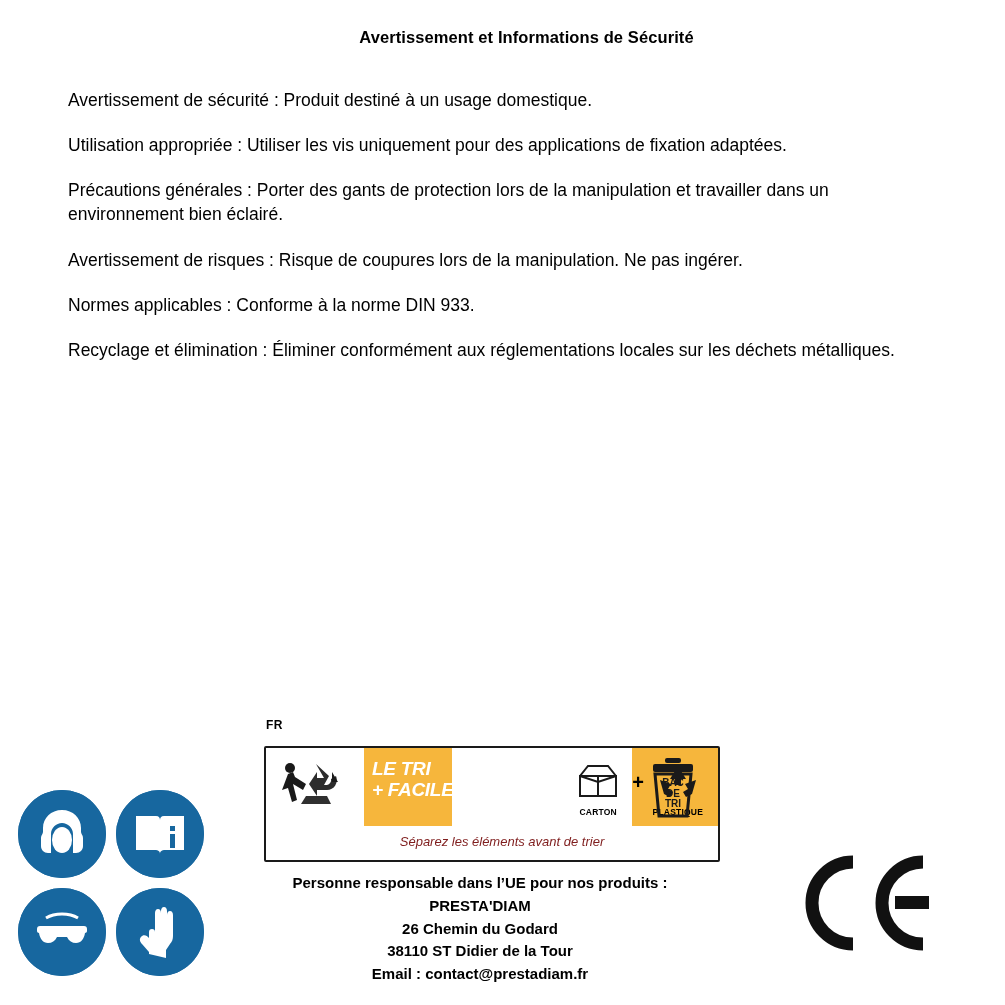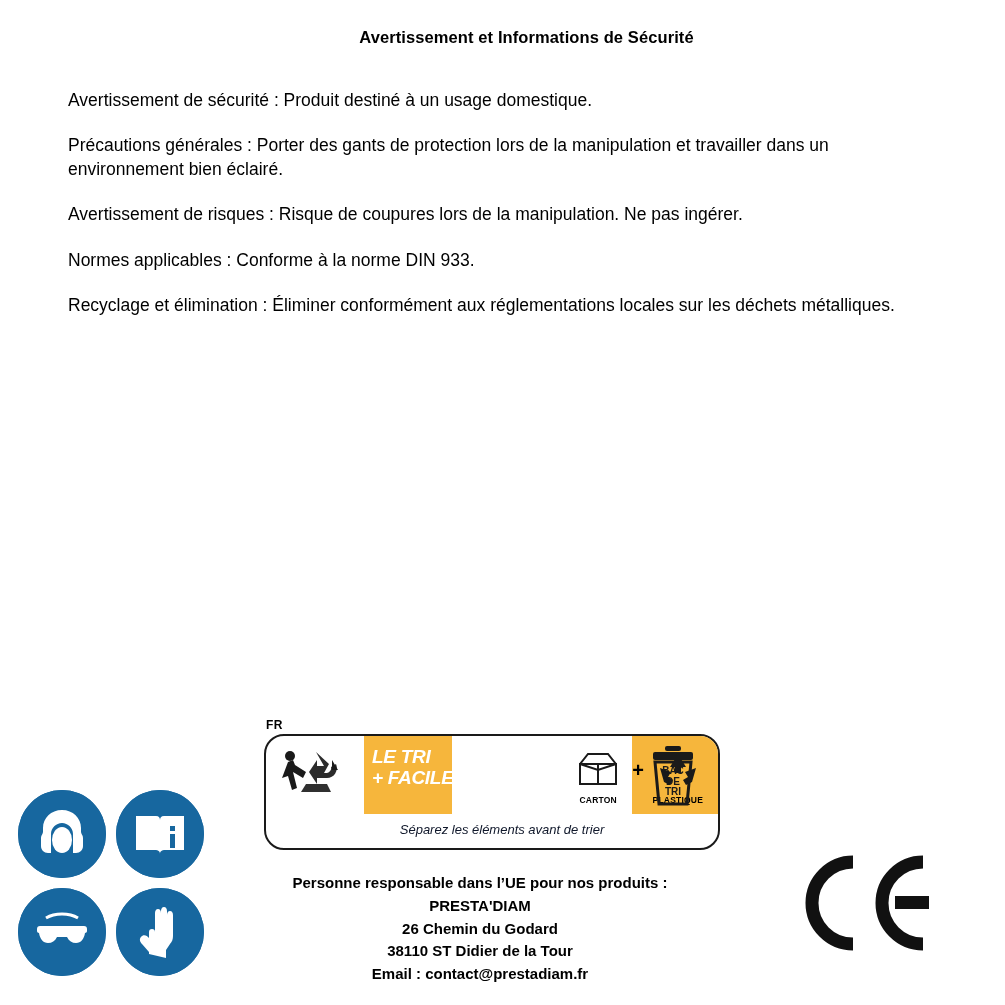--- a/index.html
+++ b/index.html
@@ -81,25 +81,25 @@
     position: absolute;
     left: 2px;
     top: 0px;
     font-size: 12px;
     font-weight: bold;
     letter-spacing: 0.5px;
   }
   .tri-box {
     position: absolute;
     left: 0px;
-    top: 16px;
+    top: 28px;
     width: 452px;
     height: 112px;
     border: 2px solid #1a1a1a;
-    border-radius: 20px;
+    border-radius: 2px;
     background: #ffffff;
     overflow: hidden;
   }
   .tri-left {
     position: absolute;
     left: 0;
     top: 0;
     width: 98px;
     height: 78px;
     display: flex;
@@ -193,21 +193,21 @@
     position: absolute;
     left: 0;
     top: 78px;
     width: 472px;
     height: 30px;
     display: flex;
     align-items: center;
     justify-content: center;
     font-size: 13px;
     font-style: italic;
-    color: #0f172a;
+    color: #7f1d1d;
   }
 
   
   .resp-block {
     position: absolute;
     left: 0;
     top: 872px;
     width: 960px;
     text-align: center;
     font-size: 15px;
@@ -228,20 +228,21 @@
 </style>
 </head>
 <body>
 
 <div class="page">
 
   <div class="doc-title">Avertissement et Informations de Sécurité</div>
 
   <div class="safety-list">
     <div class="safety-item">Avertissement de sécurité : Produit destiné à un usage domestique.</div>
+    <div class="safety-item">Utilisation appropriée : Utiliser les vis uniquement pour des applications de fixation adaptées.</div>
     <div class="safety-item">Précautions générales : Porter des gants de protection lors de la manipulation et travailler dans un environnement bien éclairé.</div>
     <div class="safety-item">Avertissement de risques : Risque de coupures lors de la manipulation. Ne pas ingérer.</div>
     <div class="safety-item">Normes applicables : Conforme à la norme DIN 933.</div>
     <div class="safety-item">Recyclage et élimination : Éliminer conformément aux réglementations locales sur les déchets métalliques.</div>
   </div>
 
   <div class="picto-grid">
 
     <div class="picto p1">
       <svg viewBox="0 0 88 88">

